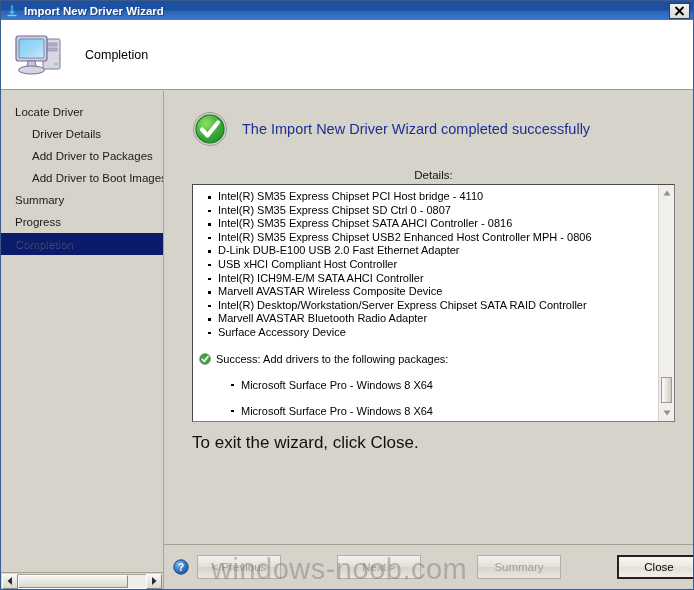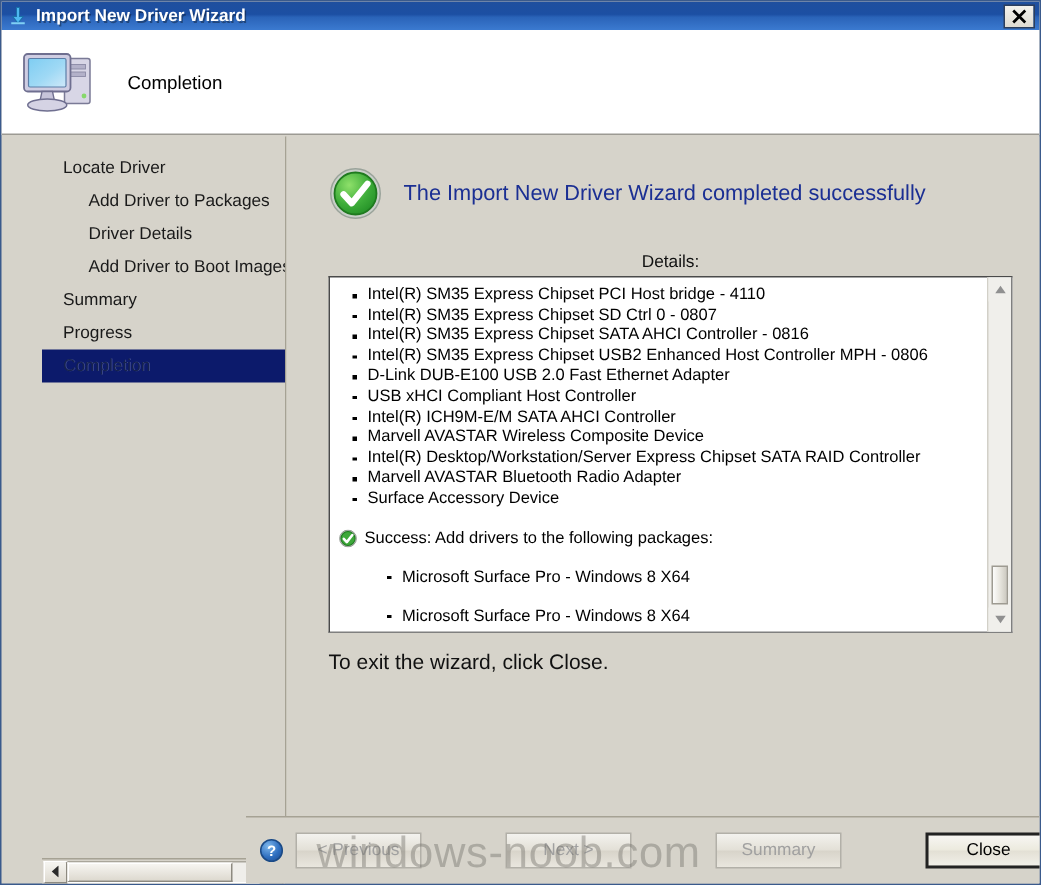--- a/index.html
+++ b/index.html
@@ -64,21 +64,20 @@
     margin-left: 16px;
     font-size: 12.5px;
     color: #000000;
   }
 
   
   .body-area {
     position: absolute;
     left: 0; top: 90px; right: 0; bottom: 0;
     display: flex;
-    padding-left: 27px;
   }
 
   
   .sidebar-wrap {
     width: 163px; flex: 0 0 163px;
     background: #d6d3ca;
     border-right: 1px solid #a6a294;
     position: relative;
     display: flex; flex-direction: column;
   }
@@ -228,21 +227,21 @@
   .vs-track { flex: 1 1 auto; position: relative; }
   .vs-thumb {
     position: absolute; left: 2px; right: 2px;
     height: 26px; bottom: 2px;
     background: linear-gradient(90deg,#fcfcfb 0%, #e8e6df 50%, #cdcac1 100%);
     border: 1px solid #9e9b92;
     cursor: pointer;
   }
 
   .exit-note {
-    font-size: 14px;
+    font-size: 17px;
     color: #111;
     margin-top: 11px;
   }
 
   
   .buttonbar {
     position: absolute;
     left: 163px; right: 0; bottom: 0;
     height: 45px;
     background: #d6d3ca;
@@ -324,22 +323,22 @@
       </svg>
     </span>
     <span class="header-title">Completion</span>
   </div>
 
   <div class="body-area">
 
     <div class="sidebar-wrap">
       <div class="sidebar" id="sidebar-list">
           <div class="nav-item"><span>Locate Driver</span></div>
+          <div class="nav-item level2"><span>Driver Details</span></div>
           <div class="nav-item level2"><span>Add Driver to Packages</span></div>
-          <div class="nav-item level2"><span>Driver Details</span></div>
           <div class="nav-item level2"><span>Add Driver to Boot Images</span></div>
           <div class="nav-item"><span>Summary</span></div>
           <div class="nav-item"><span>Progress</span></div>
           <div class="nav-item selected"><span>Completion</span></div>
         </div>
       <div class="h-scroll">
         <div class="hs-btn">
           <svg width="6" height="8" viewBox="0 0 6 8">
               <path d="M5 0 L5 8 L0.5 4 Z" fill="#2b2b2b"></path>
             </svg>

